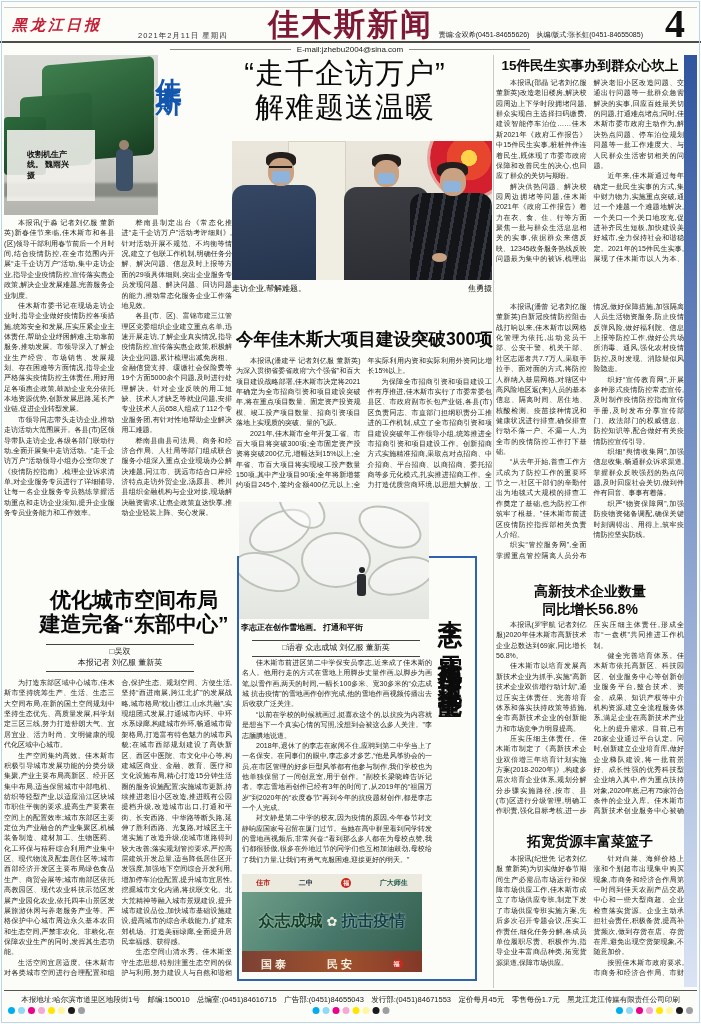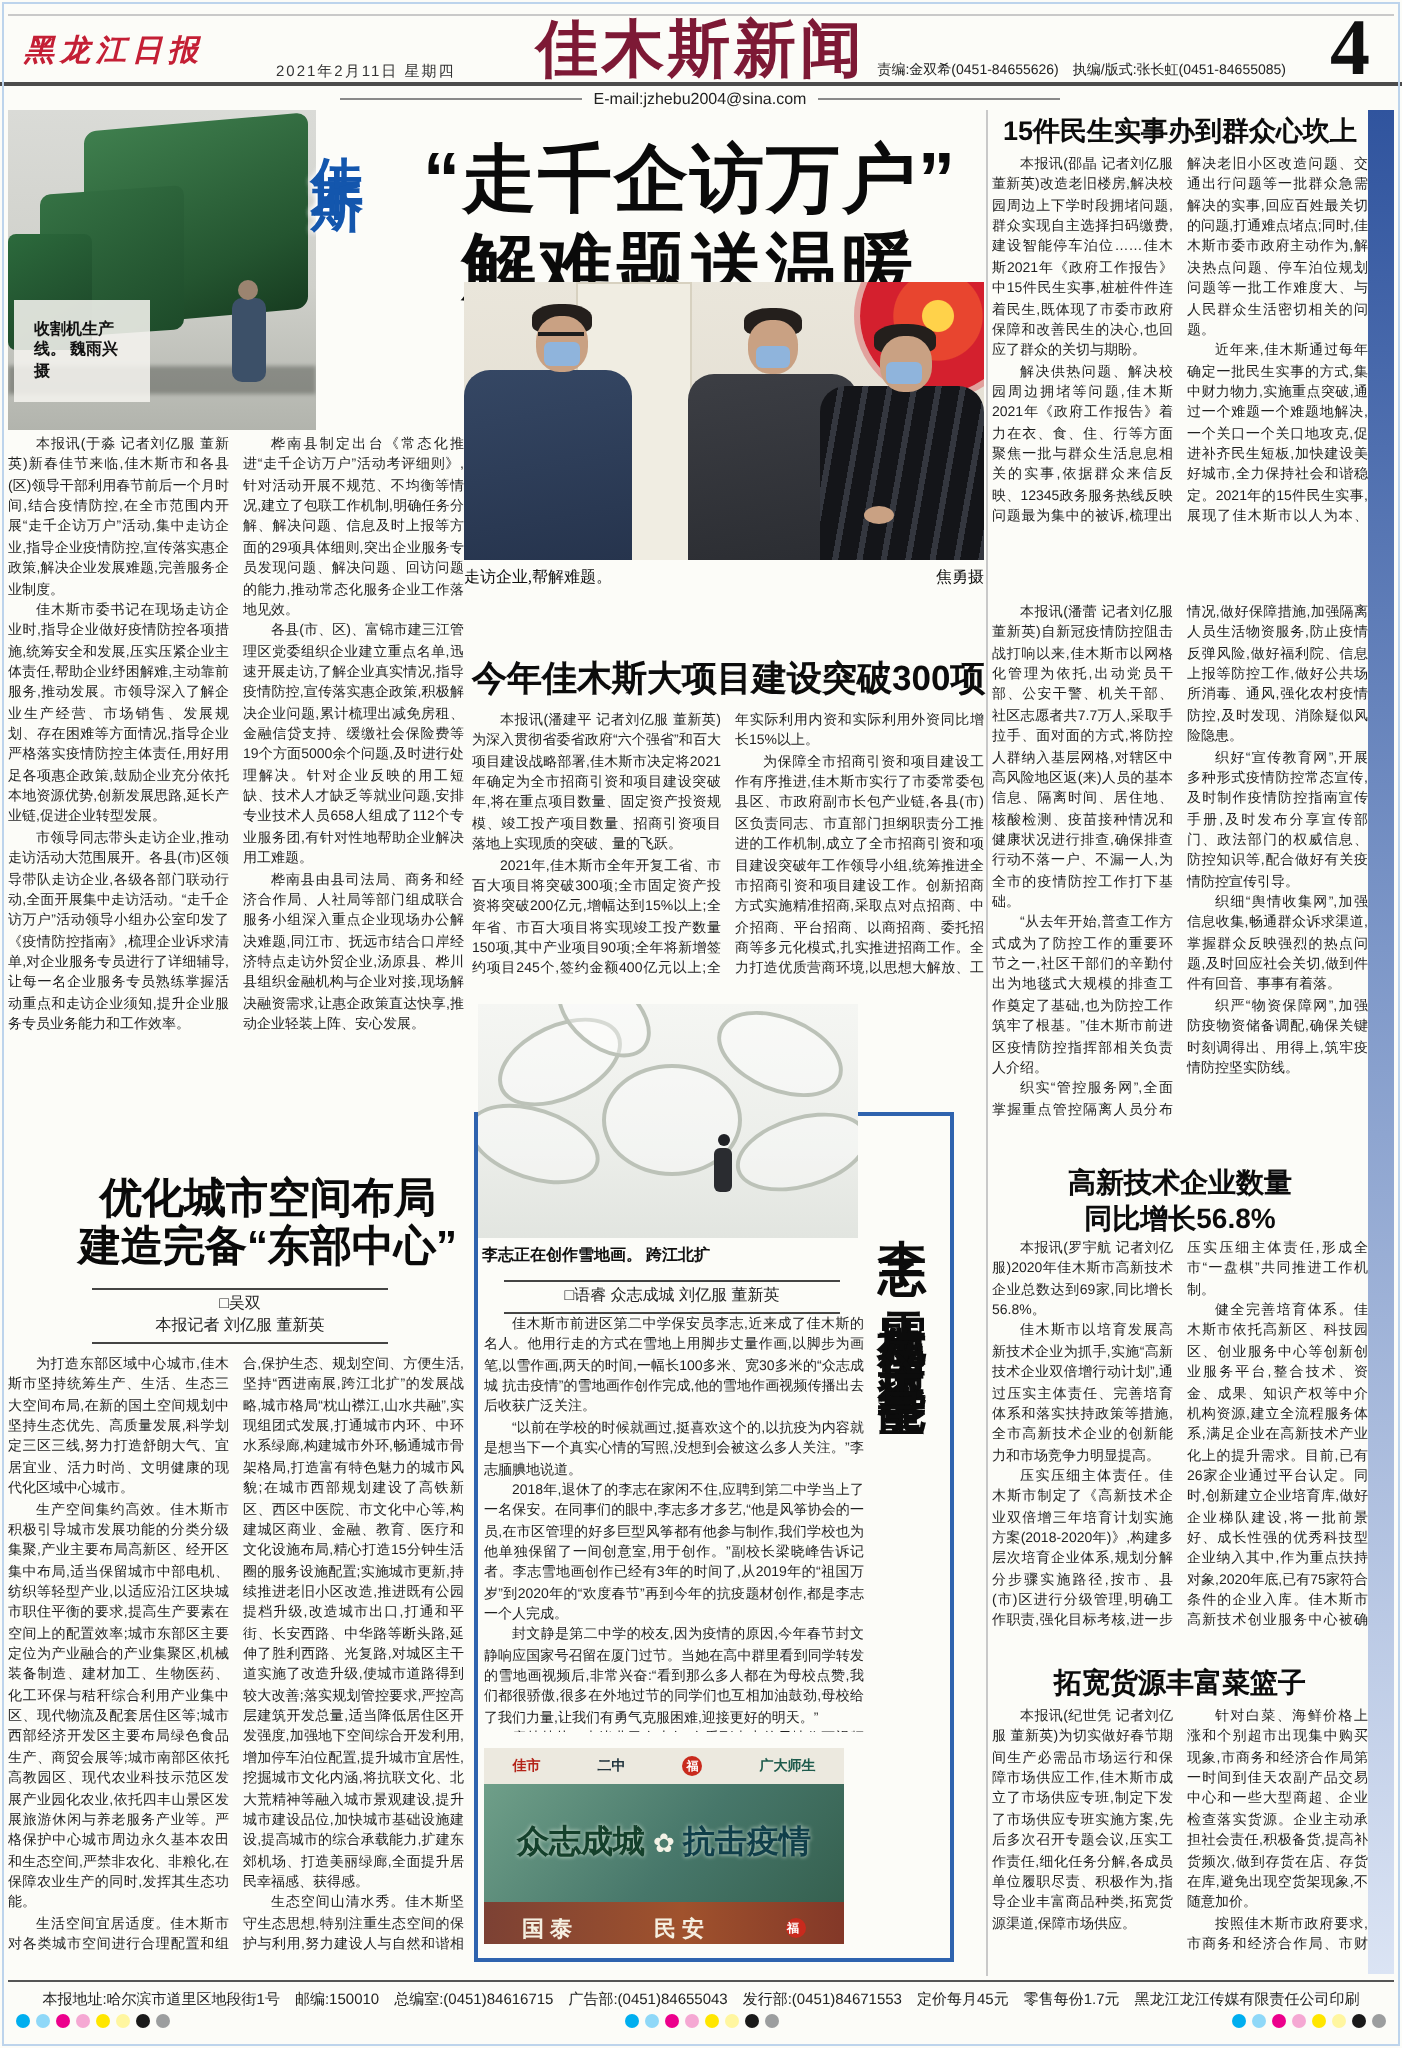--- a/index.html
+++ b/index.html
@@ -34,29 +34,29 @@
           background:linear-gradient(180deg,#dadbd7 0%,#cfd0ca 55%,#b2b4ad 100%);}
   .mach-a{position:absolute;right:4px;top:6px;width:112px;height:98px;border-radius:6px;
           background:linear-gradient(160deg,#3f7f4e 0%,#245530 70%,#173c20 100%);transform:skewY(-5deg);}
   .mach-b{position:absolute;left:16px;top:40px;width:72px;height:72px;border-radius:5px;
           background:linear-gradient(150deg,#357244 0%,#1d4a29 100%);transform:skewY(-4deg);}
   .mach-c{position:absolute;left:0px;top:62px;width:42px;height:58px;border-radius:4px;
           background:linear-gradient(150deg,#2c6a3c 0%,#1a4226 100%);}
   .mach-shadow{position:absolute;left:0;bottom:18px;width:100%;height:14px;background:rgba(40,42,38,.35);filter:blur(1px);}
   .workerbody{position:absolute;left:112px;top:94px;width:17px;height:42px;border-radius:5px;background:#3c5068;}
   .workerhead{position:absolute;left:115px;top:85px;width:10px;height:10px;border-radius:50%;background:#9b8470;}
-  .cap1{position:absolute;left:3px;bottom:14px;width:48px;padding:10px;background:rgba(244,243,238,.88);
+  .cap1{position:absolute;left:3px;bottom:14px;width:48px;padding:20px;background:rgba(244,243,238,.88);
         font-family:"Liberation Serif",serif;font-weight:700;font-size:8px;line-height:1.3;color:#111;}
 
   .kicker{position:absolute;left:152px;top:57px;height:120px;writing-mode:vertical-rl;
           text-orientation:upright;font-size:26px;font-weight:900;color:#1356ad;
           letter-spacing:6px;text-shadow:0 0 3px #fff,0 0 3px #fff;}
 
   .lead-head{position:absolute;left:196px;top:56px;width:298px;text-align:center;
-             font-weight:700;color:#0a0a0a;font-size:37px;line-height:1.18;letter-spacing:1px;margin-top:12px;}
+             font-weight:400;color:#0a0a0a;font-size:29px;line-height:1.18;letter-spacing:1px;}
 
   .photo2{position:absolute;left:232px;top:141px;width:260px;height:139px;overflow:hidden;
           background:linear-gradient(180deg,#eae6db 0%,#e3ded2 70%,#d9d4c7 100%);}
   .door{position:absolute;left:56px;top:0;width:56px;height:139px;background:#f0ede2;border:1px solid #d7d1c0;}
   .papercut{position:absolute;right:-16px;top:-22px;width:78px;height:78px;border-radius:50%;
             background:radial-gradient(circle at 50% 50%,#ffd24a 0 14%,#e8452f 15% 40%,#d4202e 41% 72%,#b8121f 73% 100%);
             box-shadow:0 0 0 3px rgba(214,40,50,.35);}
   .fig-body{position:absolute;border-radius:13px 13px 0 0;}
   .fb1{left:0px;top:44px;width:84px;height:95px;background:linear-gradient(170deg,#354764,#26344d);}
   .fb2{left:112px;top:46px;width:85px;height:93px;background:linear-gradient(170deg,#3c3e44,#2b2d32);}
@@ -214,21 +214,21 @@
   <div class="featurebox"></div>
   <div class="photo3">
     <div class="petal pt1"></div>
     <div class="petal pt2"></div>
     <div class="petal pt3"></div>
     <div class="petal pt4"></div>
     <div class="petal pt5"></div>
     <div class="petal pt0"></div>
     <div class="artist"></div>
   </div>
-  <div class="cap3">李志正在创作雪地画。 跨江北扩</div>
+  <div class="cap3">李志正在创作雪地画。 打通和平街</div>
   <div class="byline byline3">□语睿 众志成城 刘亿服 董新英</div>
   <div class="small" style="position:absolute;left:242px;top:658px;width:190px;height:208px;">
     <p>佳木斯市前进区第二中学保安员李志,近来成了佳木斯的名人。他用行走的方式在雪地上用脚步丈量作画,以脚步为画笔,以雪作画,两天的时间,一幅长100多米、宽30多米的“众志成城 抗击疫情”的雪地画作创作完成,他的雪地作画视频传播出去后收获广泛关注。</p>
     <p>“以前在学校的时候就画过,挺喜欢这个的,以抗疫为内容就是想当下一个真实心情的写照,没想到会被这么多人关注。”李志腼腆地说道。</p>
     <p>2018年,退休了的李志在家闲不住,应聘到第二中学当上了一名保安。在同事们的眼中,李志多才多艺,“他是风筝协会的一员,在市区管理的好多巨型风筝都有他参与制作,我们学校也为他单独保留了一间创意室,用于创作。”副校长梁晓峰告诉记者。李志雪地画创作已经有3年的时间了,从2019年的“祖国万岁”到2020年的“欢度春节”再到今年的抗疫题材创作,都是李志一个人完成。</p>
     <p>封文静是第二中学的校友,因为疫情的原因,今年春节封文静响应国家号召留在厦门过节。当她在高中群里看到同学转发的雪地画视频后,非常兴奋:“看到那么多人都在为母校点赞,我们都很骄傲,很多在外地过节的同学们也互相加油鼓劲,母校给了我们力量,让我们有勇气克服困难,迎接更好的明天。”</p>
     <p>康林林从二中毕业已有十年,在看到李志的雪地作画视频后,她联系到了老师回到了母校,用相机留下了校园雪地上的抗疫画作。她看到李志拿着卷尺、铁锹,一边丈量一边作画,“那么大的美景,就他一个人,创作出那么震撼人心的一幅画,真让人佩服。”</p>
 
   </div>
   <div class="vert-head">李志　雪地作画传递抗疫正能量</div>

